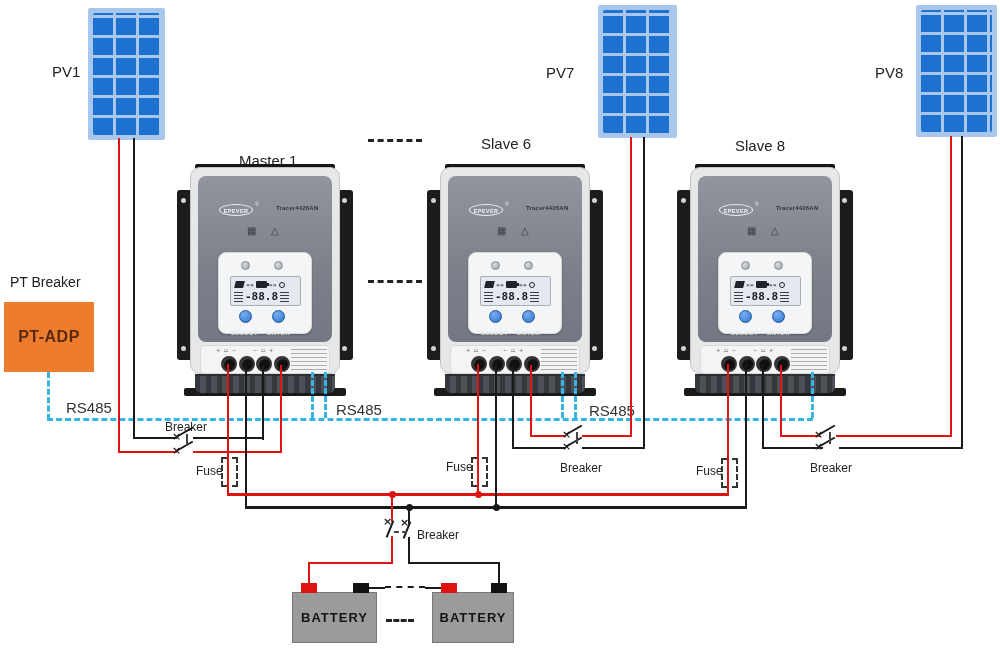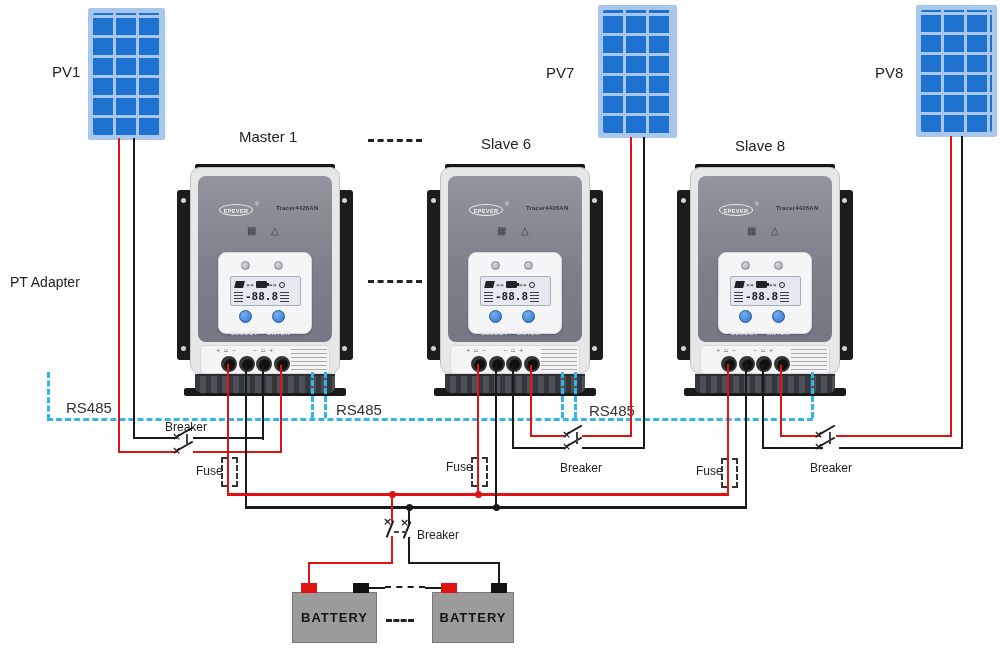--- a/index.html
+++ b/index.html
@@ -97,21 +97,21 @@
   <div class="pv" style="left:598px;top:5px;width:79px;height:133px">
     <div class="cells"></div>
   </div>
   <div class="pv" style="left:916px;top:5px;width:81px;height:132px">
     <div class="cells"></div>
   </div>
   <div class="lbl" style="left:52px;top:63px;font-size:15px">PV1</div>
   <div class="lbl" style="left:546px;top:64px;font-size:15px">PV7</div>
   <div class="lbl" style="left:875px;top:64px;font-size:15px">PV8</div>
 
-  <div class="lbl" style="left:239px;top:128px;font-size:15px">Master 1</div>
+  <div class="lbl" style="left:239px;top:152px;font-size:15px">Master 1</div>
   <div class="lbl" style="left:481px;top:135px;font-size:15px">Slave 6</div>
   <div class="lbl" style="left:735px;top:137px;font-size:15px">Slave 8</div>
 
   <div class="dashes" style="left:368px;top:139px;width:54px"></div>
   <div class="dashes" style="left:368px;top:280px;width:54px"></div>
 
   <div>
 
     <div class="wr" style="left:118px;top:138px;width:2px;height:315px"></div>
     <div class="wk" style="left:133px;top:138px;width:2px;height:301px"></div>
@@ -213,21 +213,24 @@
     <div class="blade-v" style="left:389px;top:520px"></div>
     <div class="blade-v" style="left:406px;top:521px"></div>
     <div class="tie-h" style="left:394px;top:531px"></div>
     <div class="lbl" style="left:417px;top:528px;font-size:12px">Breaker</div>
   </div>
 
   <div class="lbl" style="left:66px;top:399px;font-size:15px;color:#333">RS485</div>
   <div class="lbl" style="left:336px;top:401px;font-size:15px;color:#333">RS485</div>
   <div class="lbl" style="left:589px;top:402px;font-size:15px;color:#333">RS485</div>
 
-  <div class="lbl" style="left:10px;top:274px;font-size:14px">PT Adapter</div>
+  <div class="lbl" style="left:10px;top:274px;font-size:14px">PT Breaker</div>
+  <div class="ptbox">
+    <span>PT-ADP</span>
+  </div>
 
   <div class="ctl" style="left:190px;top:160px">
     <div class="plate"></div>
     <div class="topbar"></div>
     <div class="bracket" style="left:-13px"></div>
     <div class="bracket" style="left:148px"></div>
     <div class="hole" style="left:-9px;top:38px"></div>
     <div class="hole" style="left:-9px;top:186px"></div>
     <div class="hole" style="left:152px;top:38px"></div>
     <div class="hole" style="left:152px;top:186px"></div>

